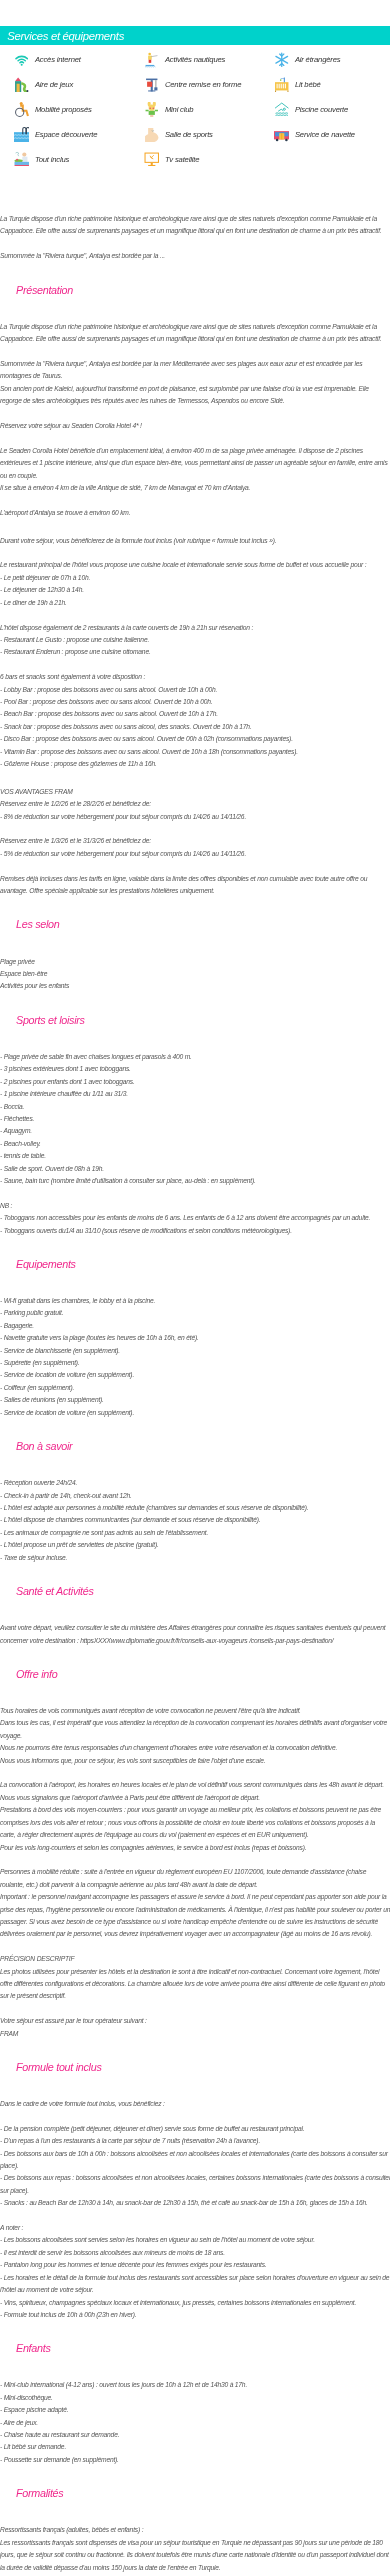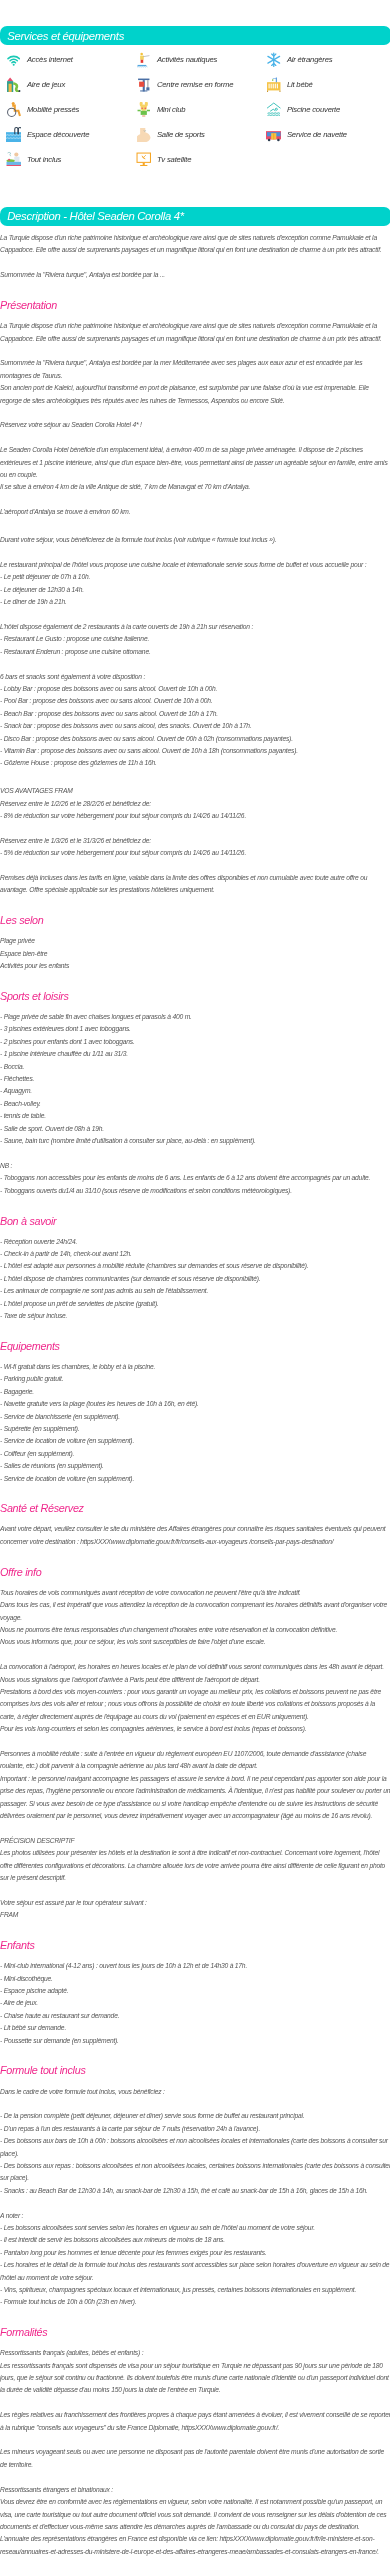--- a/index.html
+++ b/index.html
@@ -1,30 +1,30 @@
 <!DOCTYPE html>
 <html style="font-size:8.2px"><head>
 <meta charset="utf-8">
 <style>
   html, body { margin:0; padding:0; background:#ffffff; }
   body { width:391px; font-family:"Liberation Sans", "DejaVu Sans", sans-serif; color:#444444; }
   .page { width:391px; position:relative; }
   .spacer-top { height:26px; }
-  .band { background:#00d2cb; height:19px; display:flex; align-items:center; padding-left:7.2px;border-radius:7px; }
+  .band { background:#00d2cb; height:19px; display:flex; align-items:center; padding-left:7.2px; }
   .band h2 { margin:0; color:#ffffff; font-size:11.3px; font-weight:normal; font-style:italic; letter-spacing:-0.3px; font-family:"Liberation Sans", sans-serif; }
   .services { padding:7.2px 0 0 0; }
   .svc-grid { display:grid; grid-template-columns:130px 130px 131px; row-gap:9.3px; }
-  .svc { display:flex; align-items:center; height:15.5px; padding-left:5.7px; }
+  .svc { display:flex; align-items:center; height:15.5px; padding-left:5.7px;margin-left:8px; }
   .svc .ic { width:15.5px; height:15.5px; flex:0 0 15.5px; margin-right:5.7px; display:flex; align-items:center; justify-content:center; }
   .svc .lbl { font-size:7.7px; font-style:italic; color:#333333; letter-spacing:-0.2px; }
   .spacer-mid { height:40px; }
   .content { padding:0; }
   .content p { margin:0; font-size:6.7px; line-height:12.4px; font-style:italic; color:#555555; letter-spacing:-0.2px; white-space:pre-line; }
   .content .gap { height:12.4px; }
-  .content h3 { margin:0; color:#f0288c; font-size:10.8px; font-weight:normal; font-style:italic; letter-spacing:-0.3px; height:23px; line-height:23px; }
+  .content h3 { margin:16px; color:#f0288c; font-size:10.8px; font-weight:normal; font-style:italic; letter-spacing:-0.3px; height:23px; line-height:23px; }
   .intro { padding-top:6.2px; }
   .intro p { font-size:6.7px; line-height:12.4px; font-style:italic; color:#555555; letter-spacing:-0.2px; margin:0; }
   .section { margin-top:12.4px; }
   .section-body { padding-top:3.1px; }
 </style>
 </head>
 <body>
 
 <div class="page">
   <div class="spacer-top"></div>
@@ -119,21 +119,21 @@
       </div>
 
       <div class="svc">
         <span class="ic">
           <svg width="15.5" height="15.5" viewBox="0 0 30 30">
               <circle cx="14" cy="3" r="3" fill="#f0a030"></circle>
               <path d="M12 7 h5 v10 h7 l3 10" stroke="#f0a030" stroke-width="4" fill="none"></path>
               <circle cx="11" cy="20" r="8" stroke="#5a6270" stroke-width="2" fill="none"></circle>
             </svg>
         </span>
-        <span class="lbl">Mobilité pressés</span>
+        <span class="lbl">Mobilité proposés</span>
       </div>
       <div class="svc">
         <span class="ic">
           <svg width="15.5" height="15.5" viewBox="0 0 30 30">
               <ellipse cx="10" cy="4" rx="3" ry="5" fill="#f6d365"></ellipse>
               <ellipse cx="20" cy="4" rx="3" ry="5" fill="#f6d365"></ellipse>
               <circle cx="15" cy="11" r="6" fill="#f6d365"></circle>
               <circle cx="12" cy="12" r="1.5" fill="#e84d6b"></circle>
               <circle cx="18" cy="12" r="1.5" fill="#e84d6b"></circle>
               <rect x="9" y="17" width="12" height="8" fill="#6cc24a"></rect>
@@ -216,23 +216,20 @@
               <rect x="8" y="27" width="14" height="2" fill="#f6a523"></rect>
             </svg>
         </span>
         <span class="lbl">Tv satellite</span>
       </div>
     </div>
   </div>
 
   <div class="spacer-mid"></div>
 
-  <div class="band">
-    <h2>Description - Hôtel Seaden Corolla 4*</h2>
-  </div>
 
   <div class="content intro">
     <p>La Turquie dispose d'un riche patrimoine historique et archéologique rare ainsi que de sites naturels d'exception comme Pamukkale et la Cappadoce. Elle offre aussi de surprenants paysages et un magnifique littoral qui en font une destination de charme à un prix très attractif.</p>
     <div class="gap"></div>
     <p>Surnommée la "Riviera turque", Antalya est bordée par la ...</p>
   </div>
 
   <div class="content" id="sections">
       <div class="section">
         <h3>Présentation</h3>
@@ -307,48 +304,48 @@
 - tennis de table.
 - Salle de sport. Ouvert de 08h à 19h.
 - Saune, bain turc (nombre limité d'utilisation à consulter sur place, au-delà : en supplément).</p>
           <div class="gap"></div>
           <p>NB :
 - Toboggans non accessibles pour les enfants de moins de 6 ans. Les enfants de 6 à 12 ans doivent être accompagnés par un adulte.
 - Toboggans ouverts du1/4 au 31/10 (sous réserve de modifications et selon conditions météorologiques).</p>
         </div>
       </div>
       <div class="section">
-        <h3>Bon à savoir</h3>
-        <div class="section-body">
-          <p>- Réception ouverte 24h/24.
-- Check-in à partir de 14h, check-out avant 12h.
-- L'hôtel est adapté aux personnes à mobilité réduite (chambres sur demandes et sous réserve de disponibilité).
-- L'hôtel dispose de chambres communicantes (sur demande et sous réserve de disponibilité).
-- Les animaux de compagnie ne sont pas admis au sein de l'établissement.
-- L'hôtel propose un prêt de serviettes de piscine (gratuit).
-- Taxe de séjour incluse.</p>
-        </div>
-      </div>
-      <div class="section">
         <h3>Equipements</h3>
         <div class="section-body">
           <p>- Wi-fi gratuit dans les chambres, le lobby et à la piscine.
 - Parking public gratuit.
 - Bagagerie.
 - Navette gratuite vers la plage (toutes les heures de 10h à 16h, en été).
 - Service de blanchisserie (en supplément).
 - Supérette (en supplément).
 - Service de location de voiture (en supplément).
 - Coiffeur (en supplément).
 - Salles de réunions (en supplément).
 - Service de location de voiture (en supplément).</p>
         </div>
       </div>
       <div class="section">
-        <h3>Santé et Réservez</h3>
+        <h3>Bon à savoir</h3>
+        <div class="section-body">
+          <p>- Réception ouverte 24h/24.
+- Check-in à partir de 14h, check-out avant 12h.
+- L'hôtel est adapté aux personnes à mobilité réduite (chambres sur demandes et sous réserve de disponibilité).
+- L'hôtel dispose de chambres communicantes (sur demande et sous réserve de disponibilité).
+- Les animaux de compagnie ne sont pas admis au sein de l'établissement.
+- L'hôtel propose un prêt de serviettes de piscine (gratuit).
+- Taxe de séjour incluse.</p>
+        </div>
+      </div>
+      <div class="section">
+        <h3>Santé et Activités</h3>
         <div class="section-body">
           <p>Avant votre départ, veuillez consulter le site du ministère des Affaires étrangères pour connaître les risques sanitaires éventuels qui peuvent concerner votre destination : httpsXXXXwww.diplomatie.gouv.fr/fr/conseils-aux-voyageurs /conseils-par-pays-destination/</p>
         </div>
       </div>
       <div class="section">
         <h3>Offre info</h3>
         <div class="section-body">
           <p>Tous horaires de vols communiqués avant réception de votre convocation ne peuvent l'être qu'à titre indicatif.
 Dans tous les cas, il est impératif que vous attendiez la réception de la convocation comprenant les horaires définitifs avant d'organiser votre voyage.
 Nous ne pourrons être tenus responsables d'un changement d'horaires entre votre réservation et la convocation définitive.
@@ -360,55 +357,55 @@
 Pour les vols long-courriers et selon les compagnies aériennes, le service à bord est inclus (repas et boissons).</p>
           <div class="gap"></div>
           <p>Personnes à mobilité réduite : suite à l'entrée en vigueur du règlement européen EU 1107/2006, toute demande d'assistance (chaise roulante, etc.) doit parvenir à la compagnie aérienne au plus tard 48h avant la date de départ.
 Important : le personnel navigant accompagne les passagers et assure le service à bord. Il ne peut cependant pas apporter son aide pour la prise des repas, l'hygiène personnelle ou encore l'administration de médicaments. À l'identique, il n'est pas habilité pour soulever ou porter un passager. Si vous avez besoin de ce type d'assistance ou si votre handicap empêche d'entendre ou de suivre les instructions de sécurité délivrées oralement par le personnel, vous devrez impérativement voyager avec un accompagnateur (âgé au moins de 16 ans révolu).</p>
           <div class="gap"></div>
           <p>PRÉCISION DESCRIPTIF
 Les photos utilisées pour présenter les hôtels et la destination le sont à titre indicatif et non-contractuel. Concernant votre logement, l'hôtel offre différentes configurations et décorations. La chambre allouée lors de votre arrivée pourra être ainsi différente de celle figurant en photo sur le présent descriptif.</p>
           <div class="gap"></div>
           <p>Votre séjour est assuré par le tour opérateur suivant :
 FRAM</p>
+        </div>
+      </div>
+      <div class="section">
+        <h3>Formule tout inclus</h3>
+        <div class="section-body">
+          <p>Dans le cadre de votre formule tout inclus, vous bénéficiez :</p>
+          <div class="gap"></div>
+          <p>- De la pension complète (petit déjeuner, déjeuner et dîner) servie sous forme de buffet au restaurant principal.
+- D'un repas à l'un des restaurants à la carte par séjour de 7 nuits (réservation 24h à l'avance).
+- Des boissons aux bars de 10h à 00h : boissons alcoolisées et non alcoolisées locales et internationales (carte des boissons à consulter sur place).
+- Des boissons aux repas : boissons alcoolisées et non alcoolisées locales, certaines boissons internationales (carte des boissons à consulter sur place).
+- Snacks : au Beach Bar de 12h30 à 14h, au snack-bar de 12h30 à 15h, thé et café au snack-bar de 15h à 16h, glaces de 15h à 16h.</p>
+          <div class="gap"></div>
+          <p>A noter :
+- Les boissons alcoolisées sont servies selon les horaires en vigueur au sein de l'hôtel au moment de votre séjour.
+- Il est interdit de servir les boissons alcoolisées aux mineurs de moins de 18 ans.
+- Pantalon long pour les hommes et tenue décente pour les femmes exigés pour les restaurants.
+- Les horaires et le détail de la formule tout inclus des restaurants sont accessibles sur place selon horaires d'ouverture en vigueur au sein de l'hôtel au moment de votre séjour.
+- Vins, spiritueux, champagnes spéciaux locaux et internationaux, jus pressés, certaines boissons internationales en supplément.
+- Formule tout inclus de 10h à 00h (23h en hiver).</p>
         </div>
       </div>
       <div class="section">
         <h3>Enfants</h3>
         <div class="section-body">
           <p>- Mini-club international (4-12 ans) : ouvert tous les jours de 10h à 12h et de 14h30 à 17h.
 - Mini-discothèque.
 - Espace piscine adapté.
 - Aire de jeux.
 - Chaise haute au restaurant sur demande.
 - Lit bébé sur demande.
 - Poussette sur demande (en supplément).</p>
         </div>
       </div>
       <div class="section">
-        <h3>Formule tout inclus</h3>
-        <div class="section-body">
-          <p>Dans le cadre de votre formule tout inclus, vous bénéficiez :</p>
-          <div class="gap"></div>
-          <p>- De la pension complète (petit déjeuner, déjeuner et dîner) servie sous forme de buffet au restaurant principal.
-- D'un repas à l'un des restaurants à la carte par séjour de 7 nuits (réservation 24h à l'avance).
-- Des boissons aux bars de 10h à 00h : boissons alcoolisées et non alcoolisées locales et internationales (carte des boissons à consulter sur place).
-- Des boissons aux repas : boissons alcoolisées et non alcoolisées locales, certaines boissons internationales (carte des boissons à consulter sur place).
-- Snacks : au Beach Bar de 12h30 à 14h, au snack-bar de 12h30 à 15h, thé et café au snack-bar de 15h à 16h, glaces de 15h à 16h.</p>
-          <div class="gap"></div>
-          <p>A noter :
-- Les boissons alcoolisées sont servies selon les horaires en vigueur au sein de l'hôtel au moment de votre séjour.
-- Il est interdit de servir les boissons alcoolisées aux mineurs de moins de 18 ans.
-- Pantalon long pour les hommes et tenue décente pour les femmes exigés pour les restaurants.
-- Les horaires et le détail de la formule tout inclus des restaurants sont accessibles sur place selon horaires d'ouverture en vigueur au sein de l'hôtel au moment de votre séjour.
-- Vins, spiritueux, champagnes spéciaux locaux et internationaux, jus pressés, certaines boissons internationales en supplément.
-- Formule tout inclus de 10h à 00h (23h en hiver).</p>
-        </div>
-      </div>
-      <div class="section">
         <h3>Formalités</h3>
         <div class="section-body">
           <p>Ressortissants français (adultes, bébés et enfants) :
 Les ressortissants français sont dispensés de visa pour un séjour touristique en Turquie ne dépassant pas 90 jours sur une période de 180 jours, que le séjour soit continu ou fractionné. Ils doivent toutefois être munis d'une carte nationale d'identité ou d'un passeport individuel dont la durée de validité dépasse d'au moins 150 jours la date de l'entrée en Turquie.</p>
           <div class="gap"></div>
           <p>Les règles relatives au franchissement des frontières propres à chaque pays étant amenées à évoluer, il est vivement conseillé de se reporter à la rubrique "conseils aux voyageurs" du site France Diplomatie, httpsXXXXwww.diplomatie.gouv.fr/.</p>
           <div class="gap"></div>
           <p>Les mineurs voyageant seuls ou avec une personne ne disposant pas de l'autorité parentale doivent être munis d'une autorisation de sortie de territoire.</p>
           <div class="gap"></div>
           <p>Ressortissants étrangers et binationaux :

